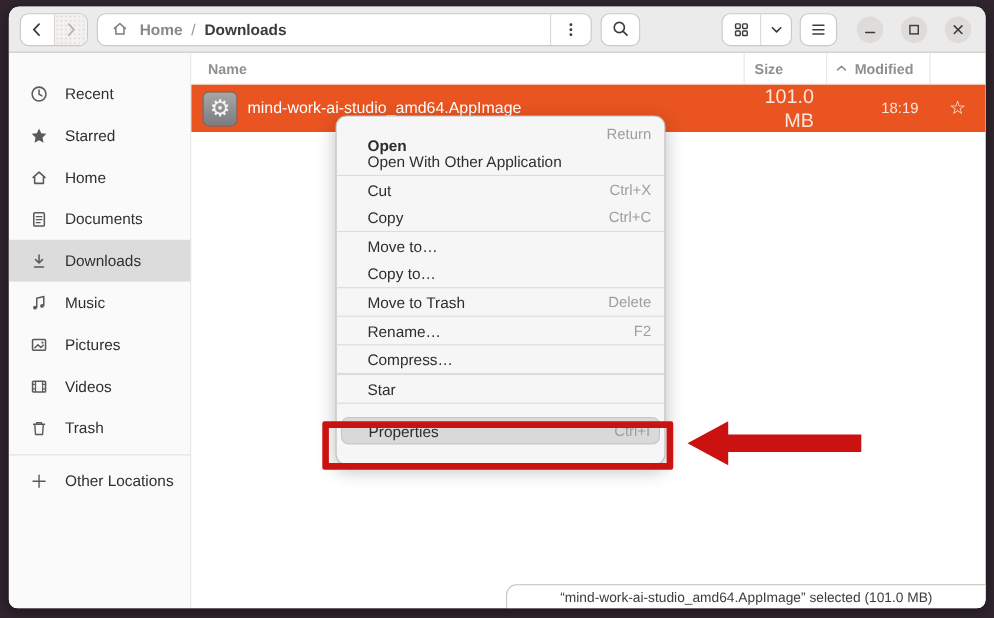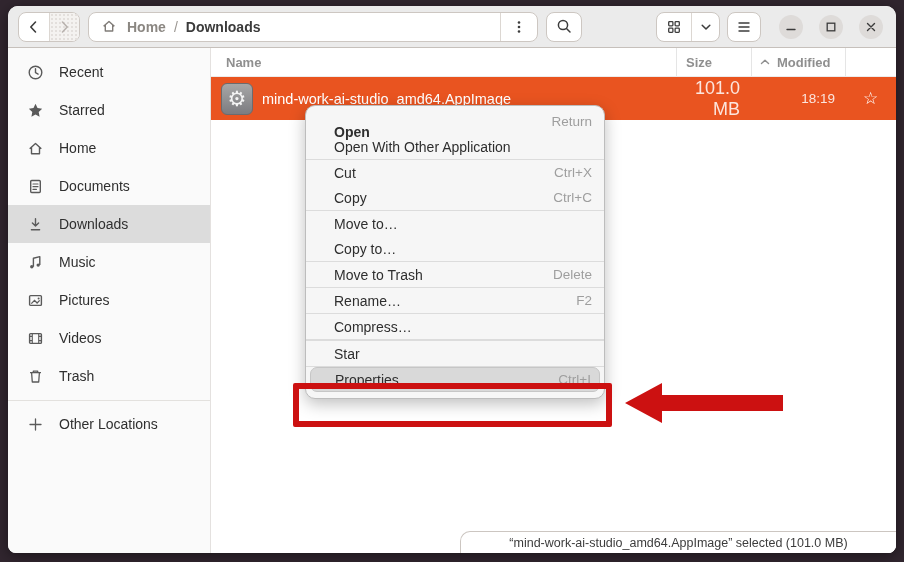--- a/index.html
+++ b/index.html
@@ -57,22 +57,22 @@
   .vs-right{flex:1;height:100%;display:flex;align-items:center;justify-content:center;}
   .hamburger{width:34px;margin-left:7px;}
   .winctl{display:flex;gap:16px;margin-left:18px;align-items:center;flex:none;}
   .circle{
     width:24px;height:24px;border-radius:50%;background:#dedbd9;
     display:flex;align-items:center;justify-content:center;
   }
   
   .content{position:absolute;top:42px;left:0;right:0;bottom:0;display:flex;}
   .sidebar{
-    width:203px;flex:none;background:#fafafa;border-right:1px solid #e4e1df;
-    padding-top:5px;
+    width:166px;flex:none;background:#fafafa;border-right:1px solid #e4e1df;
+    padding-top:18px;
   }
   .srow{
     height:38px;display:flex;align-items:center;padding-left:19px;gap:15px;
     font-size:14px;color:#2f2f2f;
   }
   .srow.sel{background:#dcdcdc;}
   .ssep{height:1px;background:#e3e1de;margin:5px 0 4px;}
   .sicon{width:17px;height:17px;flex:none;color:#5a5a5a;display:flex;}
   .main{flex:1;display:flex;flex-direction:column;background:#fff;position:relative;}
   .listheader{
@@ -106,21 +106,21 @@
   }
   .mi{
     height:25px;display:flex;align-items:center;
     padding:0 12px 0 28px;font-size:14px;color:#2e2e2e;
   }
   .mi .ml{flex:1;}
   .ma{color:#9e9e9e;font-size:13.5px;}
   .mi.bold .ml{font-weight:bold;margin-top:21px;}
   .msep{height:1px;background:#dcdcdc;}
   .mi.hl{
-    background:#d9d9d9;border-radius:7px;margin:0 4px;
+    background:#d9d9d9;border-radius:7px;margin:12px 4px;
     padding:0 8px 0 24px;border:1px solid #c6c6c6;
   }
   
   .redbox{
     position:absolute;left:293px;top:383px;width:319px;height:44px;
     border:6px solid var(--red);z-index:8;border-radius:2px;
   }
   .redarrow{position:absolute;left:620px;top:378px;z-index:8;color:var(--red);}
   
   .statusbar{

